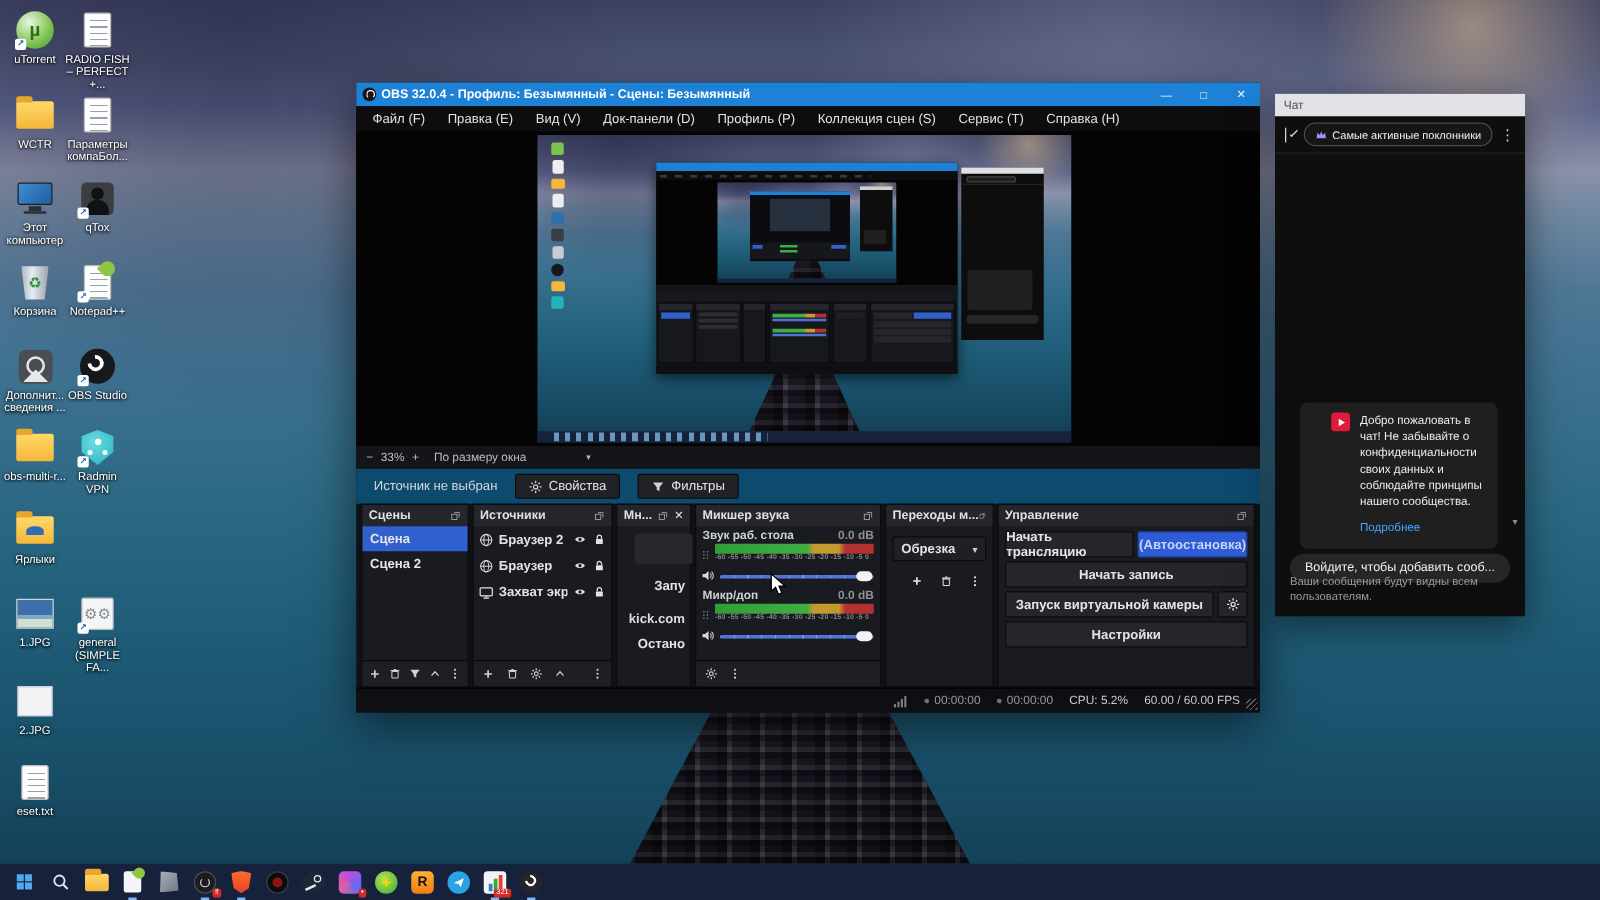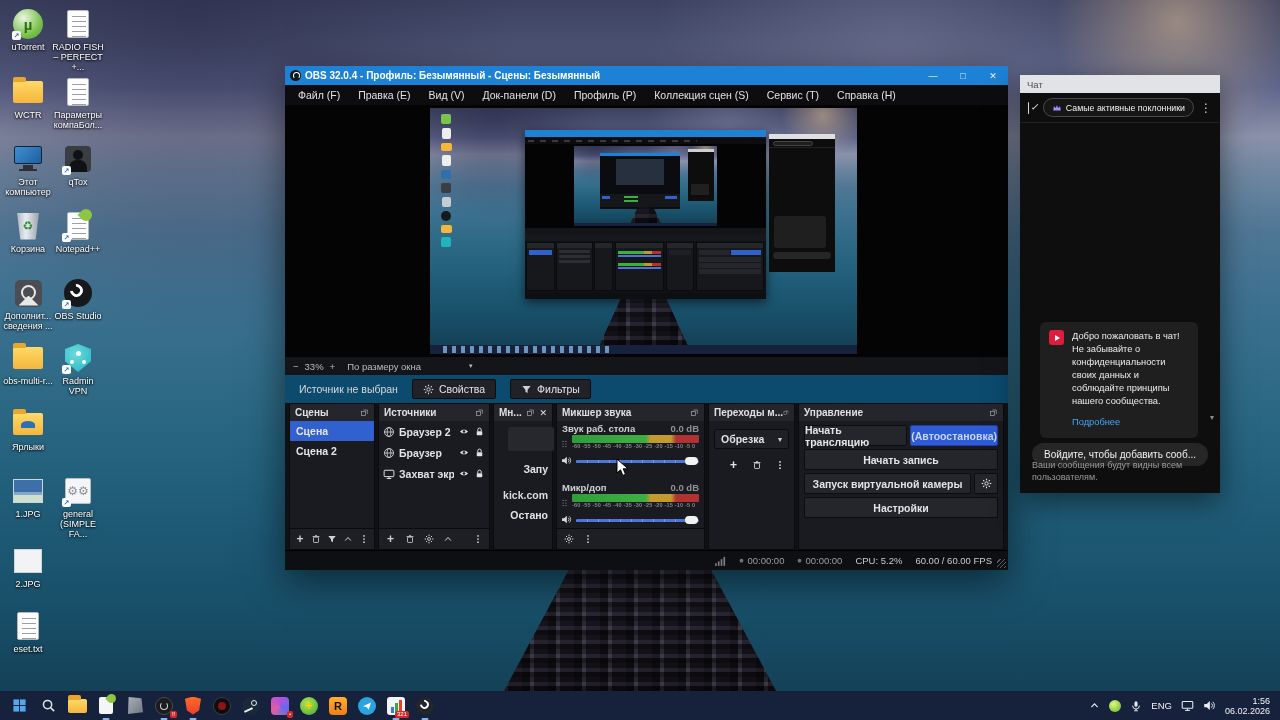--- a/index.html
+++ b/index.html
@@ -122,21 +122,21 @@
   #chat-titlebar { height:18px; background:#e2e3e6; color:#4c4f55; font-size:9.5px;
     display:flex; align-items:center; padding-left:7px; }
   #chat-header { height:30px; display:flex; align-items:center; gap:6px; padding:0 8px;
     border-bottom:1px solid #222; }
   .chev { width:7px; height:7px; border-right:1.6px solid #d9d9d9; border-bottom:1.6px solid #d9d9d9;
     transform:rotate(45deg); margin-top:-3px; }
   .vbar { width:2px; height:12px; background:#d9d9d9; border-radius:1px; }
   #fans-pill { display:flex; align-items:center; gap:4px; height:19px; padding:0 8px;
     border:1px solid #4a4a4a; border-radius:11px; background:#161616; color:#f1f1f1; font-size:8.8px; white-space:nowrap; }
   .kebab { margin-left:auto; color:#cfcfcf; font-size:12px; }
-  #welcome-card { position:absolute; left:20px; top:247px; width:158px; padding:8px 9px 9px 9px;
+  #welcome-card { position:absolute; left:20px; top:247px; width:158px; padding:8px 9px 9px 25px;
     background:#1f1f1f; border-radius:6px; display:flex; gap:8px; }
   .yt-badge { flex:0 0 auto; width:15px; height:15px; border-radius:3px; background:#e01b3c;
     display:flex; align-items:center; justify-content:center; }
   .yt-badge::after { content:''; border-left:5px solid #fff; border-top:3.5px solid transparent;
     border-bottom:3.5px solid transparent; margin-left:1px; }
   #welcome-text { font-size:9.3px; line-height:13px; color:#ececec; }
   #more-link { display:inline-block; margin-top:9px; color:#3ea6ff; font-size:9.3px; }
   .scroll-dn { position:absolute; right:6px; top:338px; color:#8d8d8d; font-size:8px; }
   #signin-btn { position:absolute; left:12px; top:356px; width:176px; height:23px; background:#262626;
     border-radius:12px; color:#f1f1f1; font-size:10px; display:flex; align-items:center; justify-content:center;
@@ -696,21 +696,21 @@
         </div>
         <div class="volrow">
           <svg class="i" width="11" height="11" style="color:#d6d8db;flex:0 0 auto">
               <use href="#sy-spk"></use>
             </svg>
           <div class="slider">
               <div class="track"></div>
               <div class="knob"></div>
             </div>
         </div>
-        <div class="ch-name" style="margin-top:14px">
+        <div class="ch-name" style="margin-top:3px">
           <span>Микр/доп</span>
           <span class="db">0.0 dB</span>
         </div>
         <div class="meter-wrap">
           <svg class="i" width="9" height="18" style="color:#8e9196;flex:0 0 auto">
               <use href="#sy-grip"></use>
             </svg>
           <div class="meter-col">
             <div class="meter"></div>
             <div class="mscale">-60 -55 -50 -45 -40 -35 -30 -25 -20 -15 -10 -5 0</div>
@@ -906,38 +906,18 @@
             <div style="width:3px;height:13px;background:#e6402a"></div>
           </div>
           <span class="tbadge">321</span>
         </div>
       <div class="tico run">
           <div class="round" style="width:18px;height:18px;background:#23252a;position:relative">
             <div style="position:absolute;left:3.5px;top:3px;width:9px;height:9px;border:2px solid #fff;border-radius:50%;border-left-color:transparent;transform:rotate(40deg)"></div>
           </div>
         </div>
     </div>
-    <div id="tb-right">
-      <svg class="i tray-ic" width="11" height="11">
-          <use href="#sy-chevup"></use>
-        </svg>
-      <div class="round" style="width:12px;height:12px;background:radial-gradient(circle at 38% 35%,#e6f77a,#58b531)"></div>
-      <svg class="i tray-ic" width="12" height="12">
-          <use href="#sy-mic"></use>
-        </svg>
-      <span id="tb-lang">ENG</span>
-      <svg class="i tray-ic" width="13" height="13">
-          <use href="#sy-mon"></use>
-        </svg>
-      <svg class="i tray-ic" width="13" height="13">
-          <use href="#sy-spk"></use>
-        </svg>
-      <div id="tb-clock">
-        <div>1:56</div>
-        <div>06.02.2026</div>
-      </div>
-    </div>
   </div>
 
   <svg id="cursor" width="14" height="20" viewBox="0 0 14 20">
     <polygon points="1,1 1,15 4.5,11.8 6.8,17.5 9.5,16.3 7.2,10.8 12,10.8" fill="#fff" stroke="#000" stroke-width="1"></polygon>
   </svg>
 </div>
 
 </body></html>

